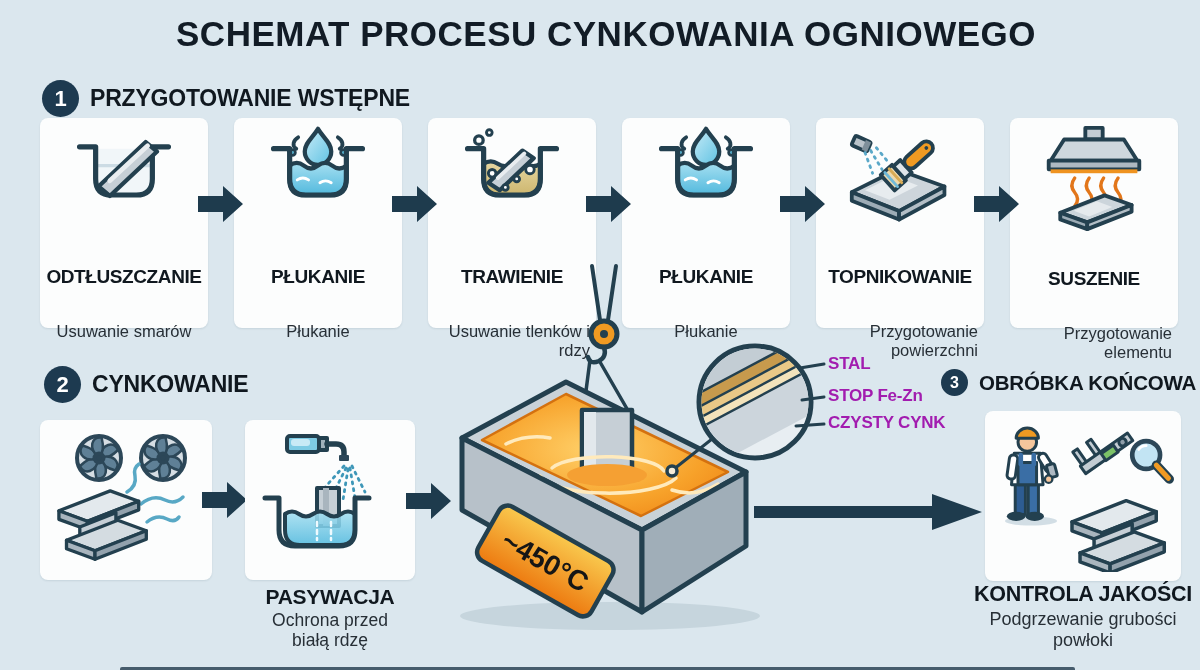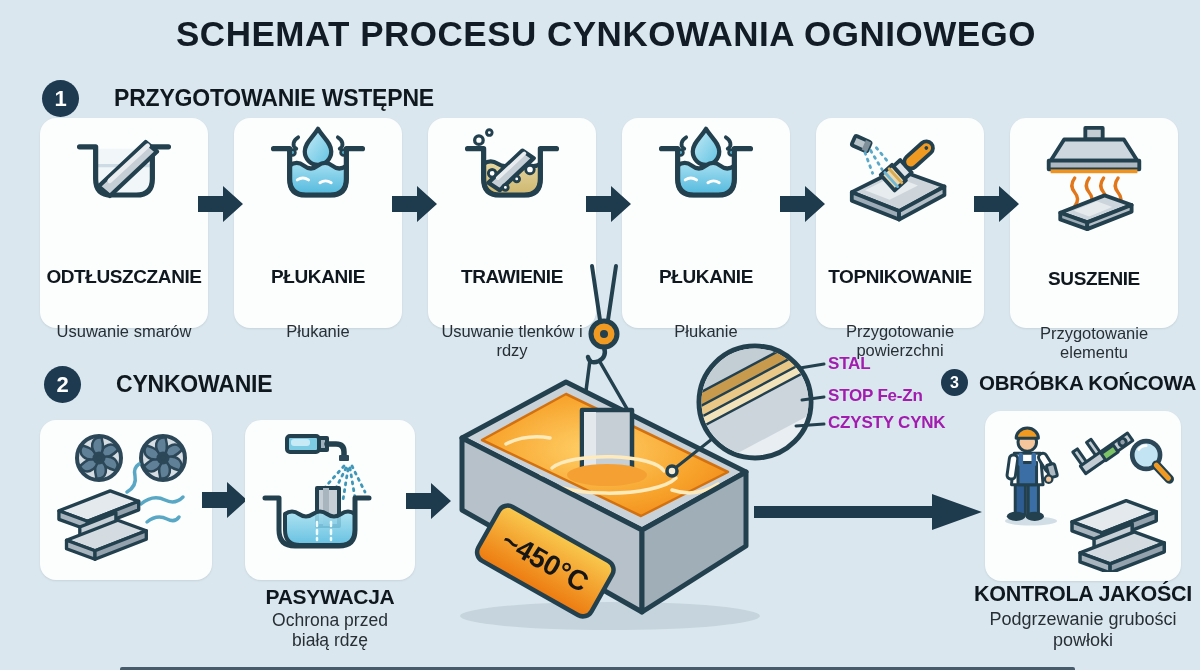--- a/index.html
+++ b/index.html
@@ -8,29 +8,29 @@
 
   .title{position:absolute;top:14px;left:0;width:100%;text-align:center;
     font-size:35px;font-weight:bold;color:#121c26;letter-spacing:.5px;padding-left:6px;}
 
   .sec-head{position:absolute;display:flex;align-items:center;gap:11px;}
   .badge{background:#1d3a50;color:#fff;border-radius:50%;display:flex;align-items:center;justify-content:center;
     font-weight:bold;flex:0 0 auto;}
   .badge.lg{width:37px;height:37px;font-size:22px;}
   .badge.sm{width:27px;height:27px;font-size:16px;}
   .sec-label{font-weight:bold;color:#10181f;}
-  .sec-label.lg{font-size:23px;letter-spacing:-.2px;margin-left:24px;}
+  .sec-label.lg{font-size:23px;letter-spacing:-.2px;}
   .sec-label.sm{font-size:20.5px;letter-spacing:-.2px;}
 
   .row1{position:absolute;left:40px;top:118px;width:1138px;display:flex;align-items:flex-start;}
-  .card{background:#fcfdfd;border-radius:16px;box-shadow:0 1px 2px rgba(40,70,90,.12);box-sizing:border-box;gap:32px;}
+  .card{background:#fcfdfd;border-radius:8px;box-shadow:0 1px 2px rgba(40,70,90,.12);box-sizing:border-box;gap:32px;}
   .step-card{flex:0 0 168px;height:210px;padding:8px 6px 6px;display:flex;flex-direction:column;align-items:center;}
   .step-icon{height:108px;display:flex;align-items:center;justify-content:center;}
   .step-title{font-size:19px;font-weight:bold;color:#10181f;text-align:center;letter-spacing:-.4px;margin-top:4px;white-space:nowrap;}
-  .step-sub{font-size:16.5px;color:#272f36;text-align:center;line-height:1.14;margin-top:2px;}
+  .step-sub{font-size:16.5px;color:#272f36;text-align:right;line-height:1.14;margin-top:2px;}
 
   .arrow{color:#1e3b4d;flex:0 0 46px;margin:66px -10px 0;z-index:2;}
   .arrow svg{display:block;}
   .abs{position:absolute;}
 
   .small-card{display:flex;align-items:center;justify-content:center;}
   .cap{position:absolute;text-align:center;}
   .cap-title{font-size:21px;font-weight:bold;color:#10181f;letter-spacing:-.3px;}
   .cap-sub{font-size:17.5px;color:#272f36;line-height:1.14;margin:2px auto 0;}
 

